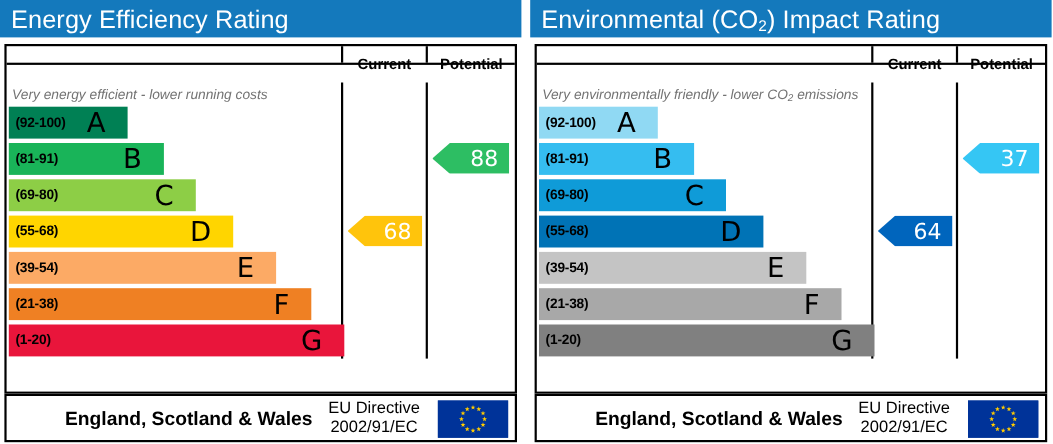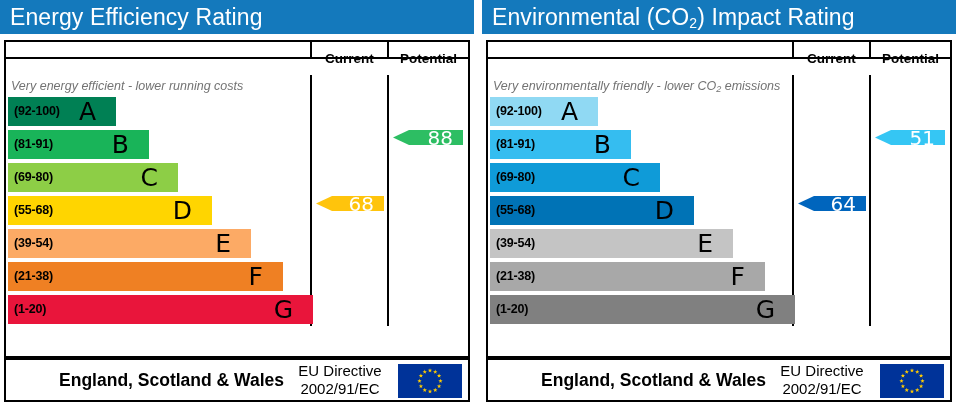--- a/index.html
+++ b/index.html
@@ -179,21 +179,21 @@
     font-weight: 400;
     color: #000;
     line-height: 1;
     margin-left: 6px;
     font-family: "DejaVu Sans", sans-serif;
   }
 
   
   .arrow {
     position: absolute;
-    height: 15px;
+    height: 28px;
     display: flex;
     align-items: center;
     justify-content: flex-end;
     padding-right: 10px;
     color: #ffffff;
     font-size: 20px;
     line-height: 1;
     clip-path: polygon(0% 50%, 16px 0%, 100% 0%, 100% 100%, 16px 100%);
     font-family: "DejaVu Sans", sans-serif;
   }
@@ -310,21 +310,21 @@
           <div class="band" style="top: 165px; width: 275px; background: rgb(168, 168, 168);">
             <span class="range">(21-38)</span>
             <span class="letter">F</span>
           </div>
           <div class="band" style="top: 198px; width: 305px; background: rgb(128, 128, 128);">
             <span class="range">(1-20)</span>
             <span class="letter">G</span>
           </div>
         </div>
         <div class="arrow cur" style="top: 154px; background: rgb(0, 101, 189);">64</div>
-        <div class="arrow pot" style="top: 88px; background: rgb(53, 198, 244);">51</div>
+        <div class="arrow pot" style="top: 88px; background: rgb(53, 198, 244);">37</div>
       </div>
       <div class="footer-row">
         <div class="footer-region">England, Scotland &amp; Wales</div>
         <div class="footer-directive">
           <div>EU Directive</div>
           <div>2002/91/EC</div>
         </div>
         <div class="footer-flag">
           <svg width="64" height="34" viewBox="0 0 64 34">
             <rect width="64" height="34" fill="#003399"></rect>

